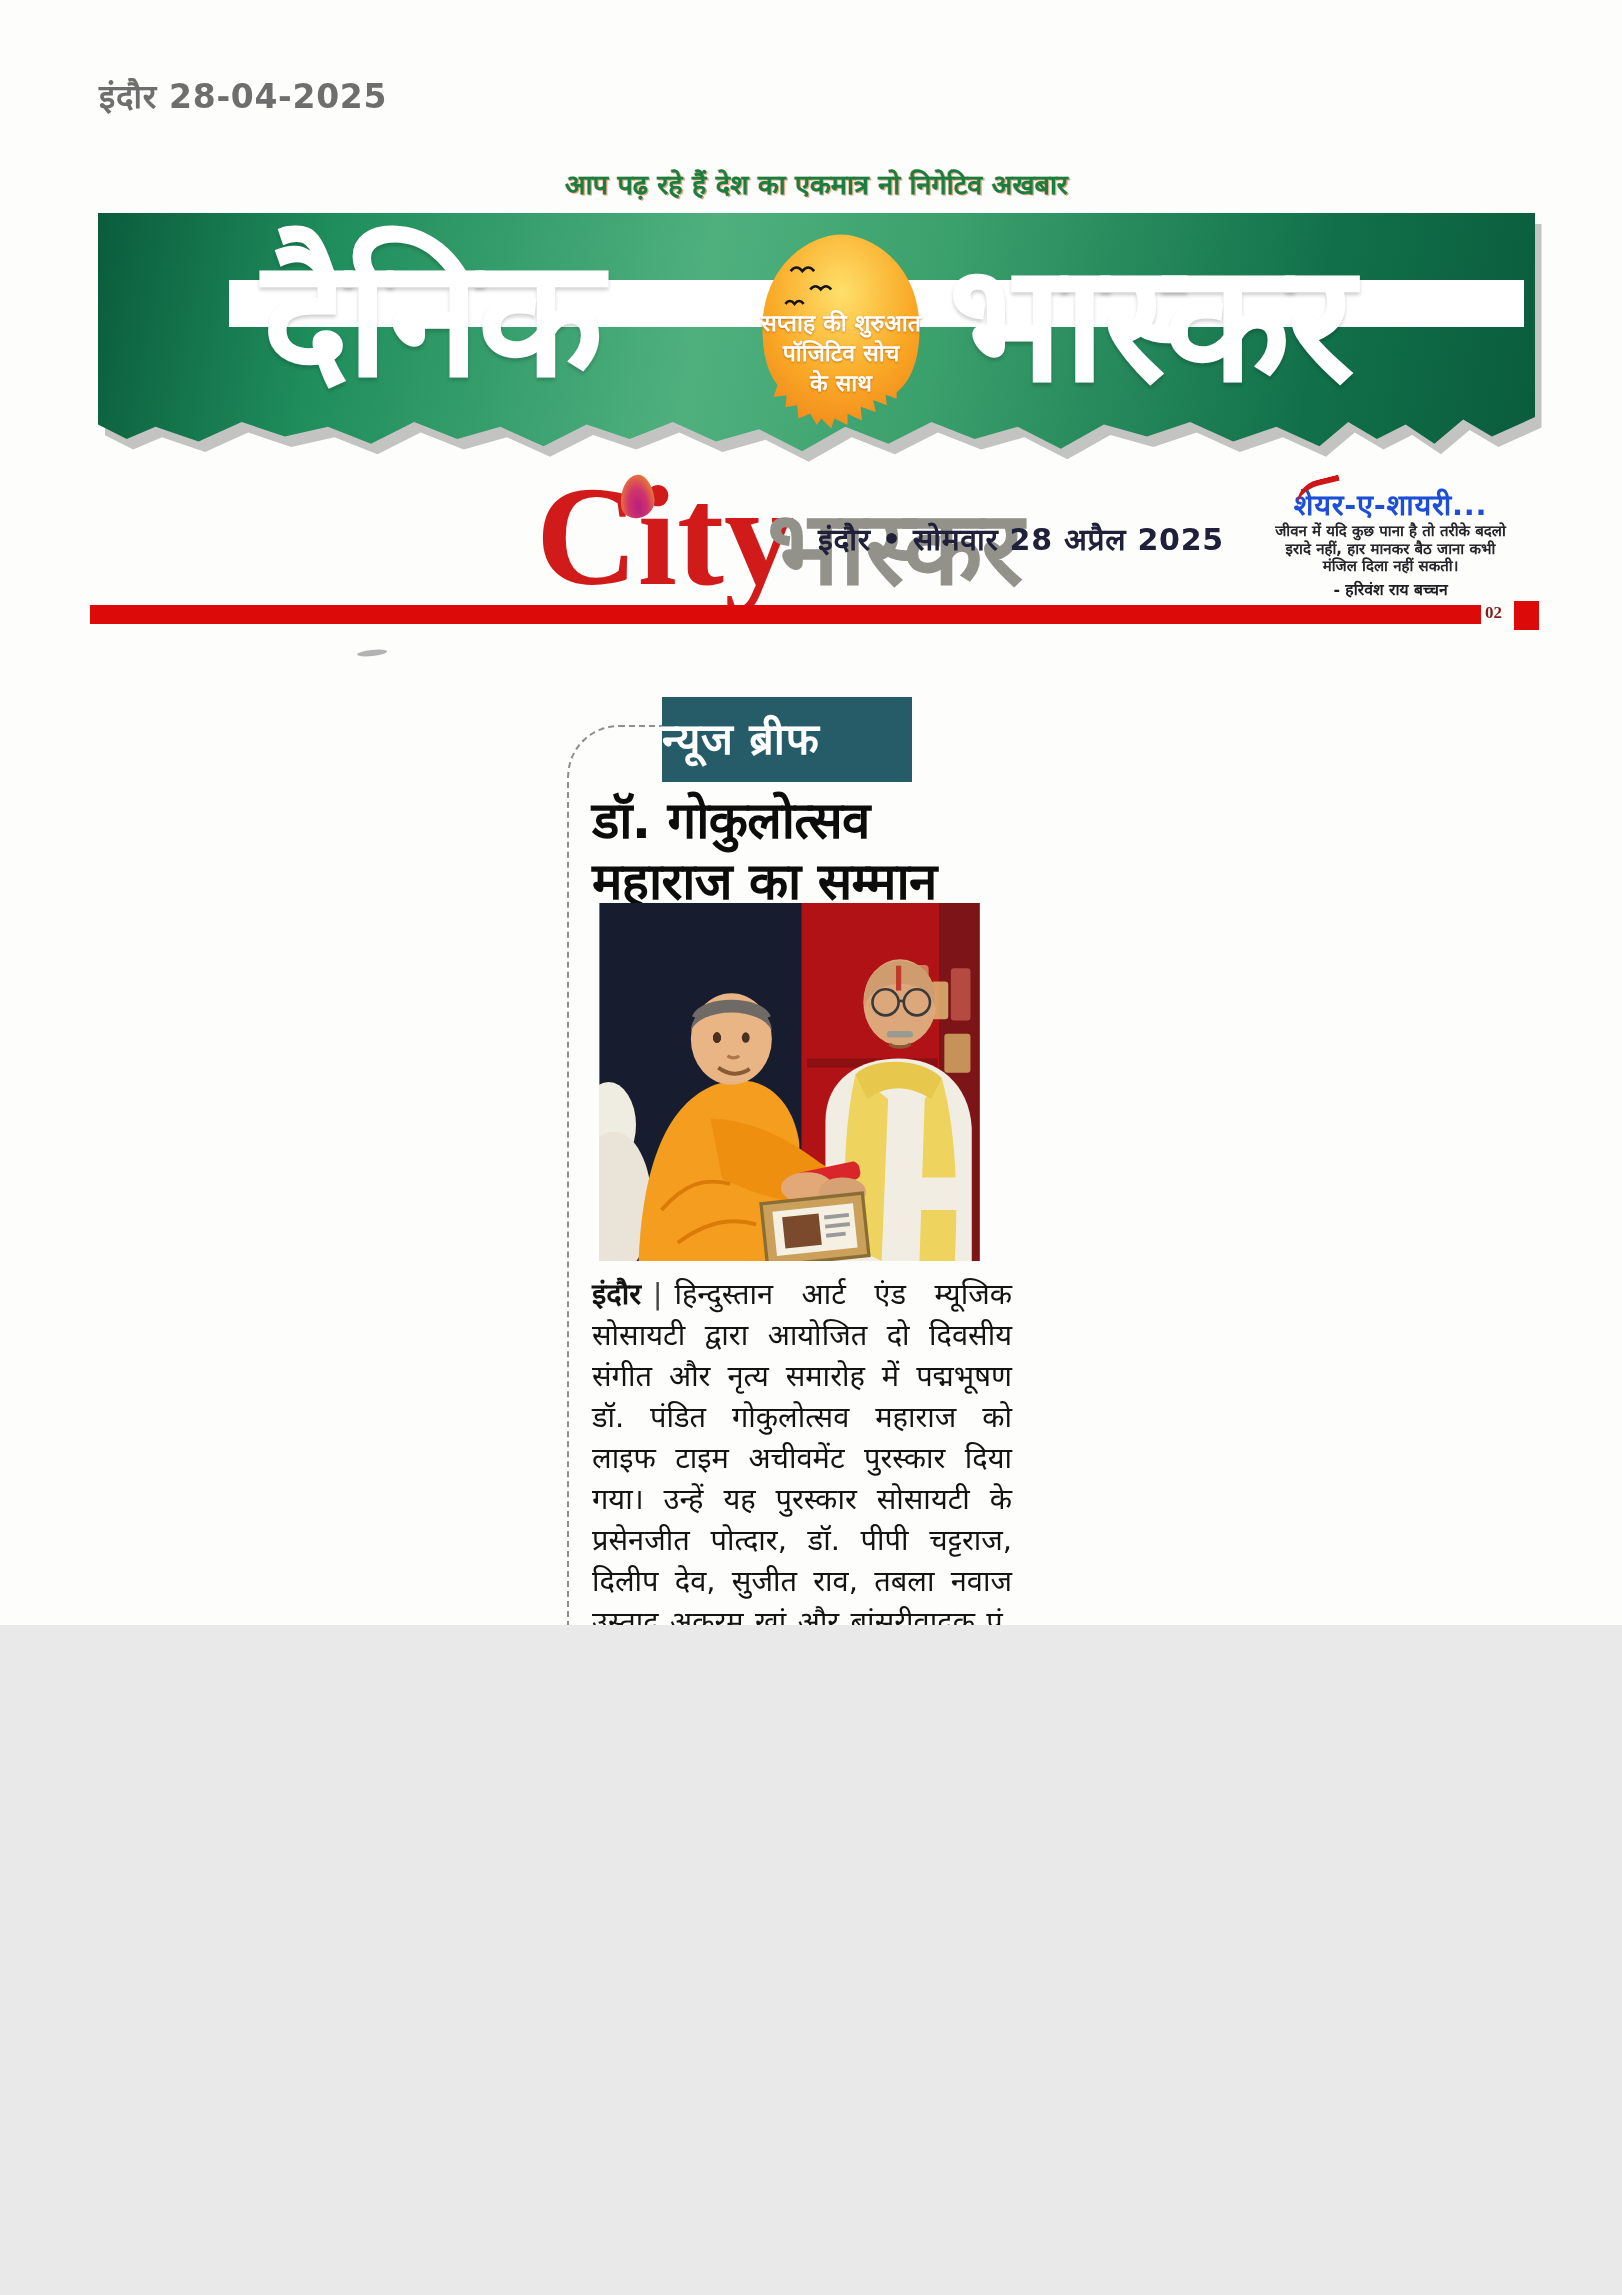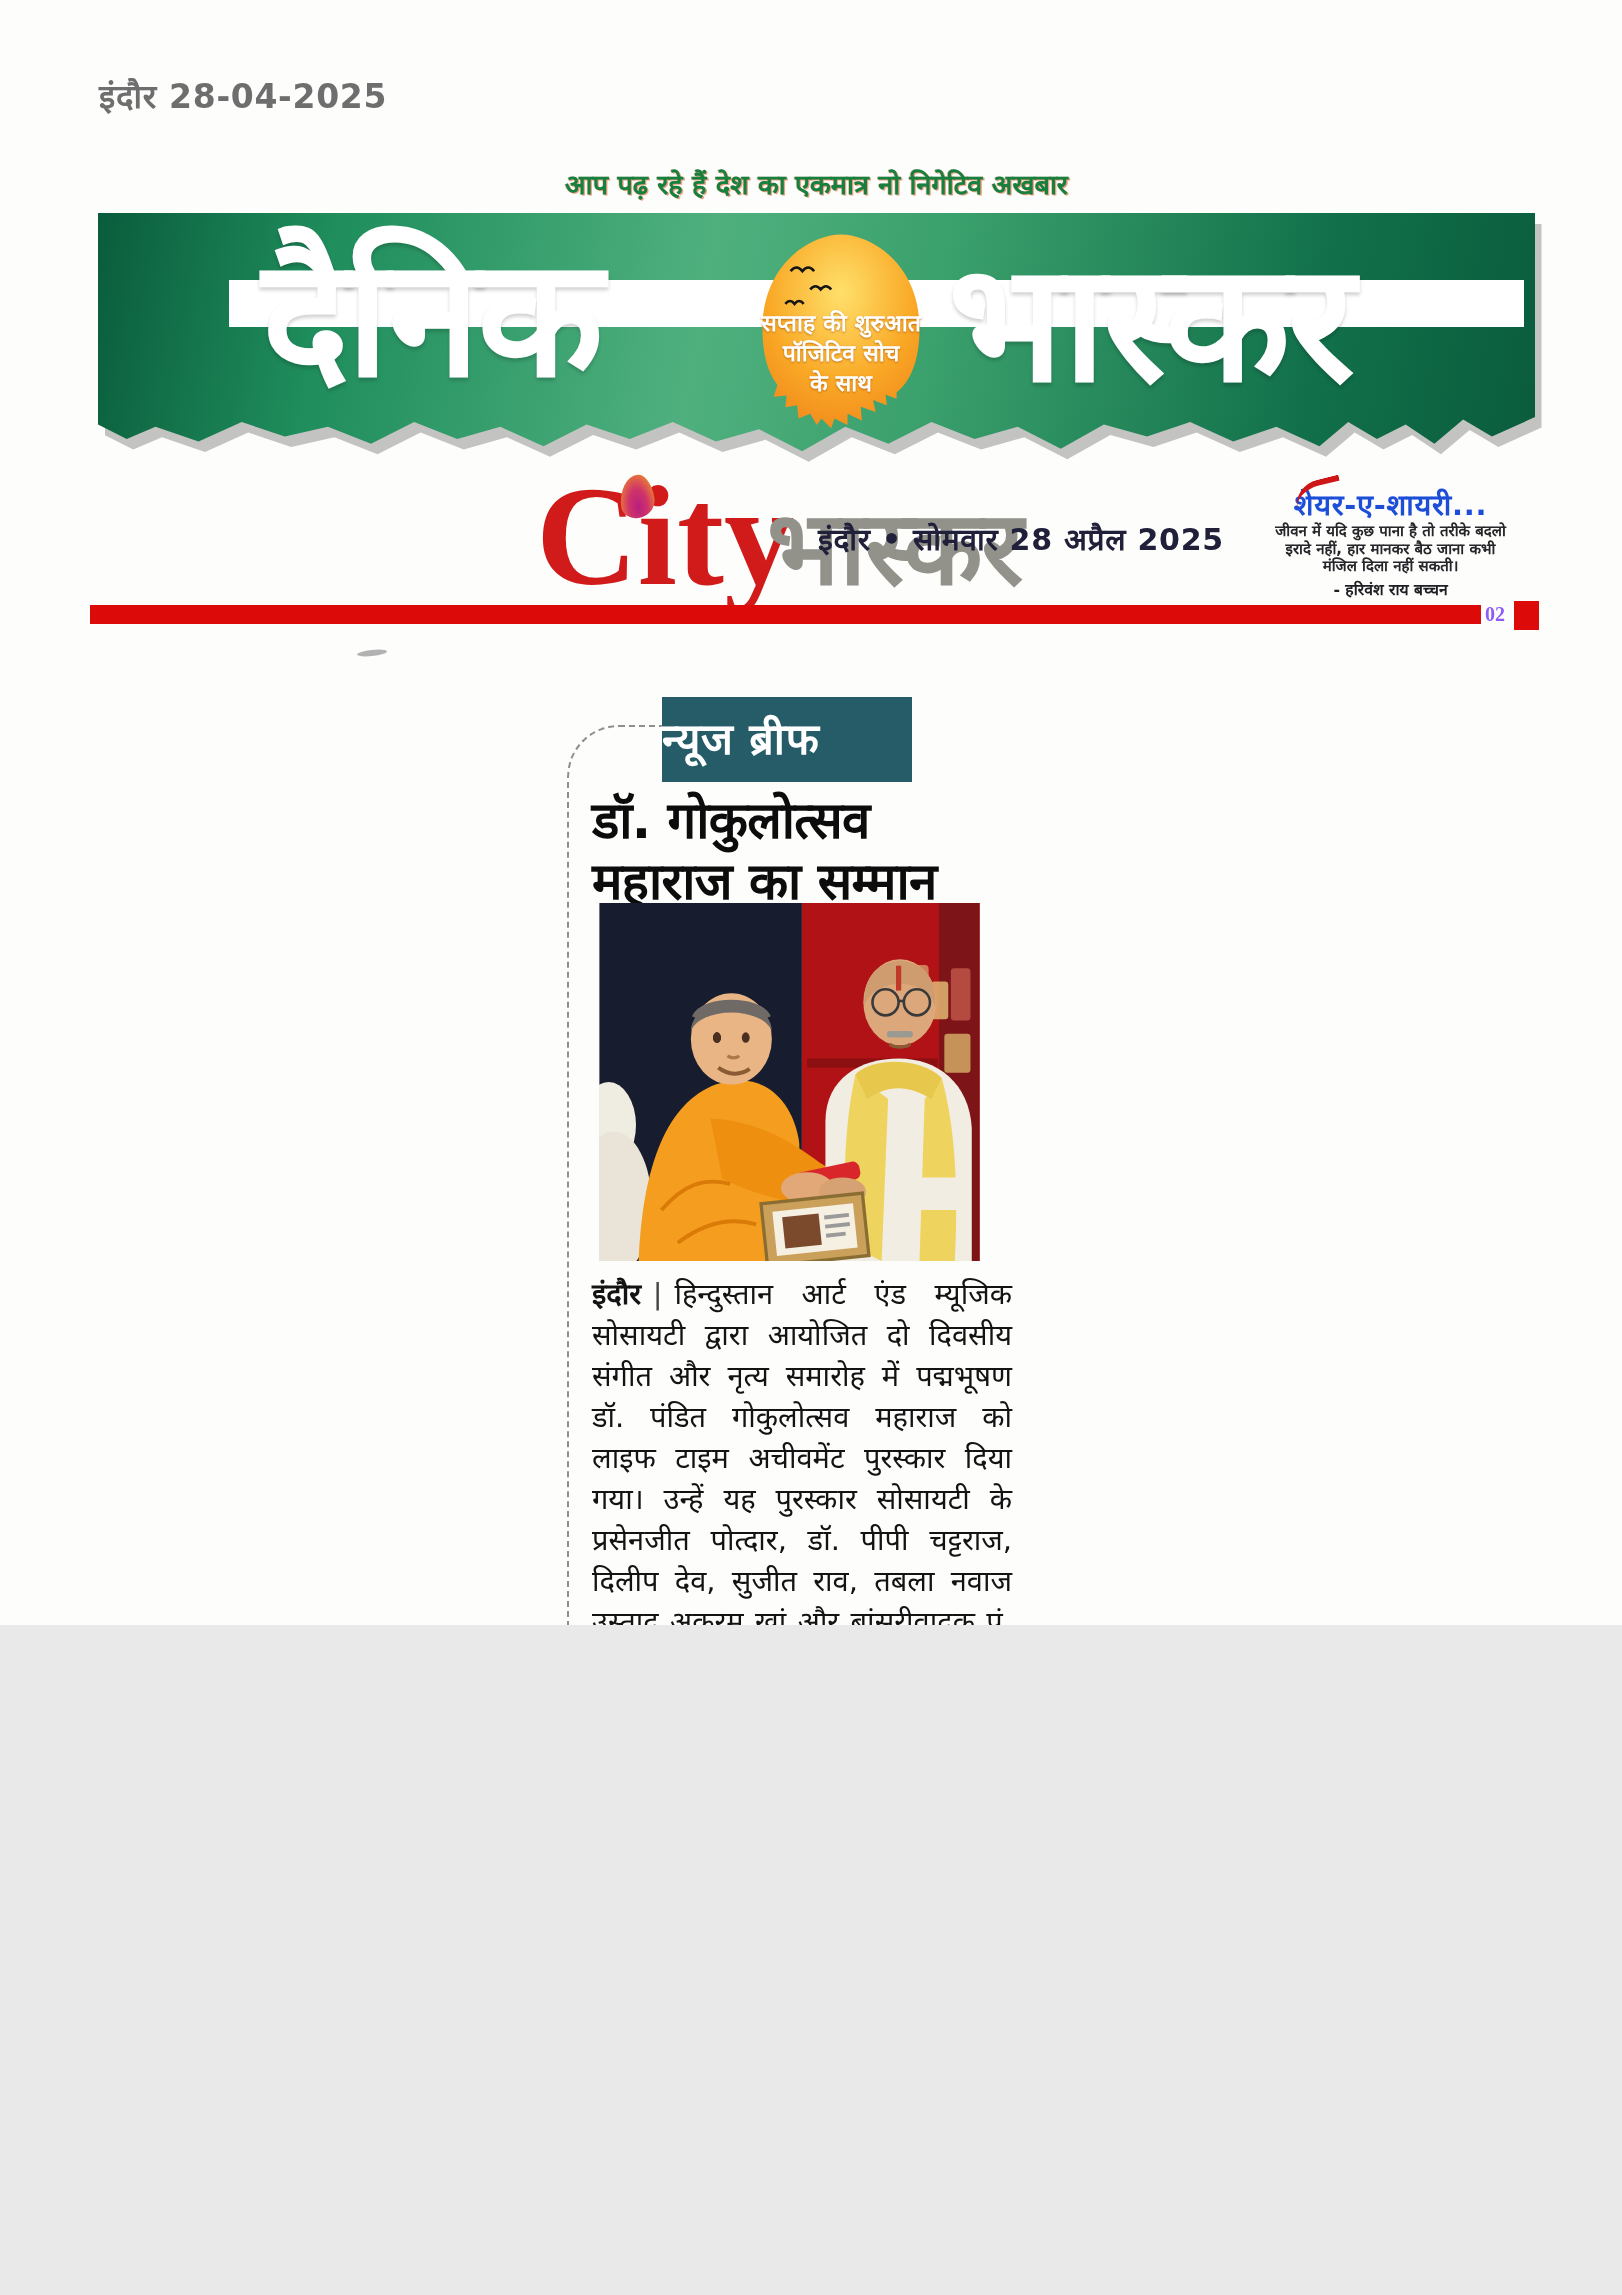--- a/index.html
+++ b/index.html
@@ -85,21 +85,21 @@
   .shayari-swoosh{
     position:absolute;left:64px;top:-3.9px;width:48px;height:18.3px;
     border-top:6.5px solid #cf1616;border-top-left-radius:100% 180%;
     transform:rotate(-14deg);
   }
   .shayari-title{font-size:29px;font-weight:bold;color:#1d4ed8;letter-spacing:0.7px;}
   .shayari-line{font-size:15px;font-weight:600;color:#26262a;line-height:17.7px;}
   .shayari-attr{font-size:15.7px;font-weight:bold;color:#1d1d22;margin-top:2px;}
   
   .red-rule{position:absolute;left:90px;top:605px;width:1391px;height:19px;background:#dd0a0a;}
-  .page-num{position:absolute;left:1485px;top:603px;font-size:20px;font-weight:bold;color:#8b5cf6;
+  .page-num{position:absolute;left:1485px;top:603px;font-size:17px;font-weight:bold;color:#7f1d1d;
     font-family:"Liberation Serif","DejaVu Serif",serif;}
   .red-chip{position:absolute;left:1514px;top:601px;width:25px;height:29px;background:#dd0a0a;}
   .smudge{position:absolute;left:357px;top:650px;width:30px;height:5.9px;background:#8b8b8b;
     border-radius:50%;transform:rotate(-6deg);opacity:.65;}
   
   .brief-border{
     position:absolute;left:567px;top:725px;width:98px;height:1310px;
     border-left:2px dashed #8f8f8f;border-top:2px dashed #8f8f8f;
     border-top-left-radius:52px;
   }

